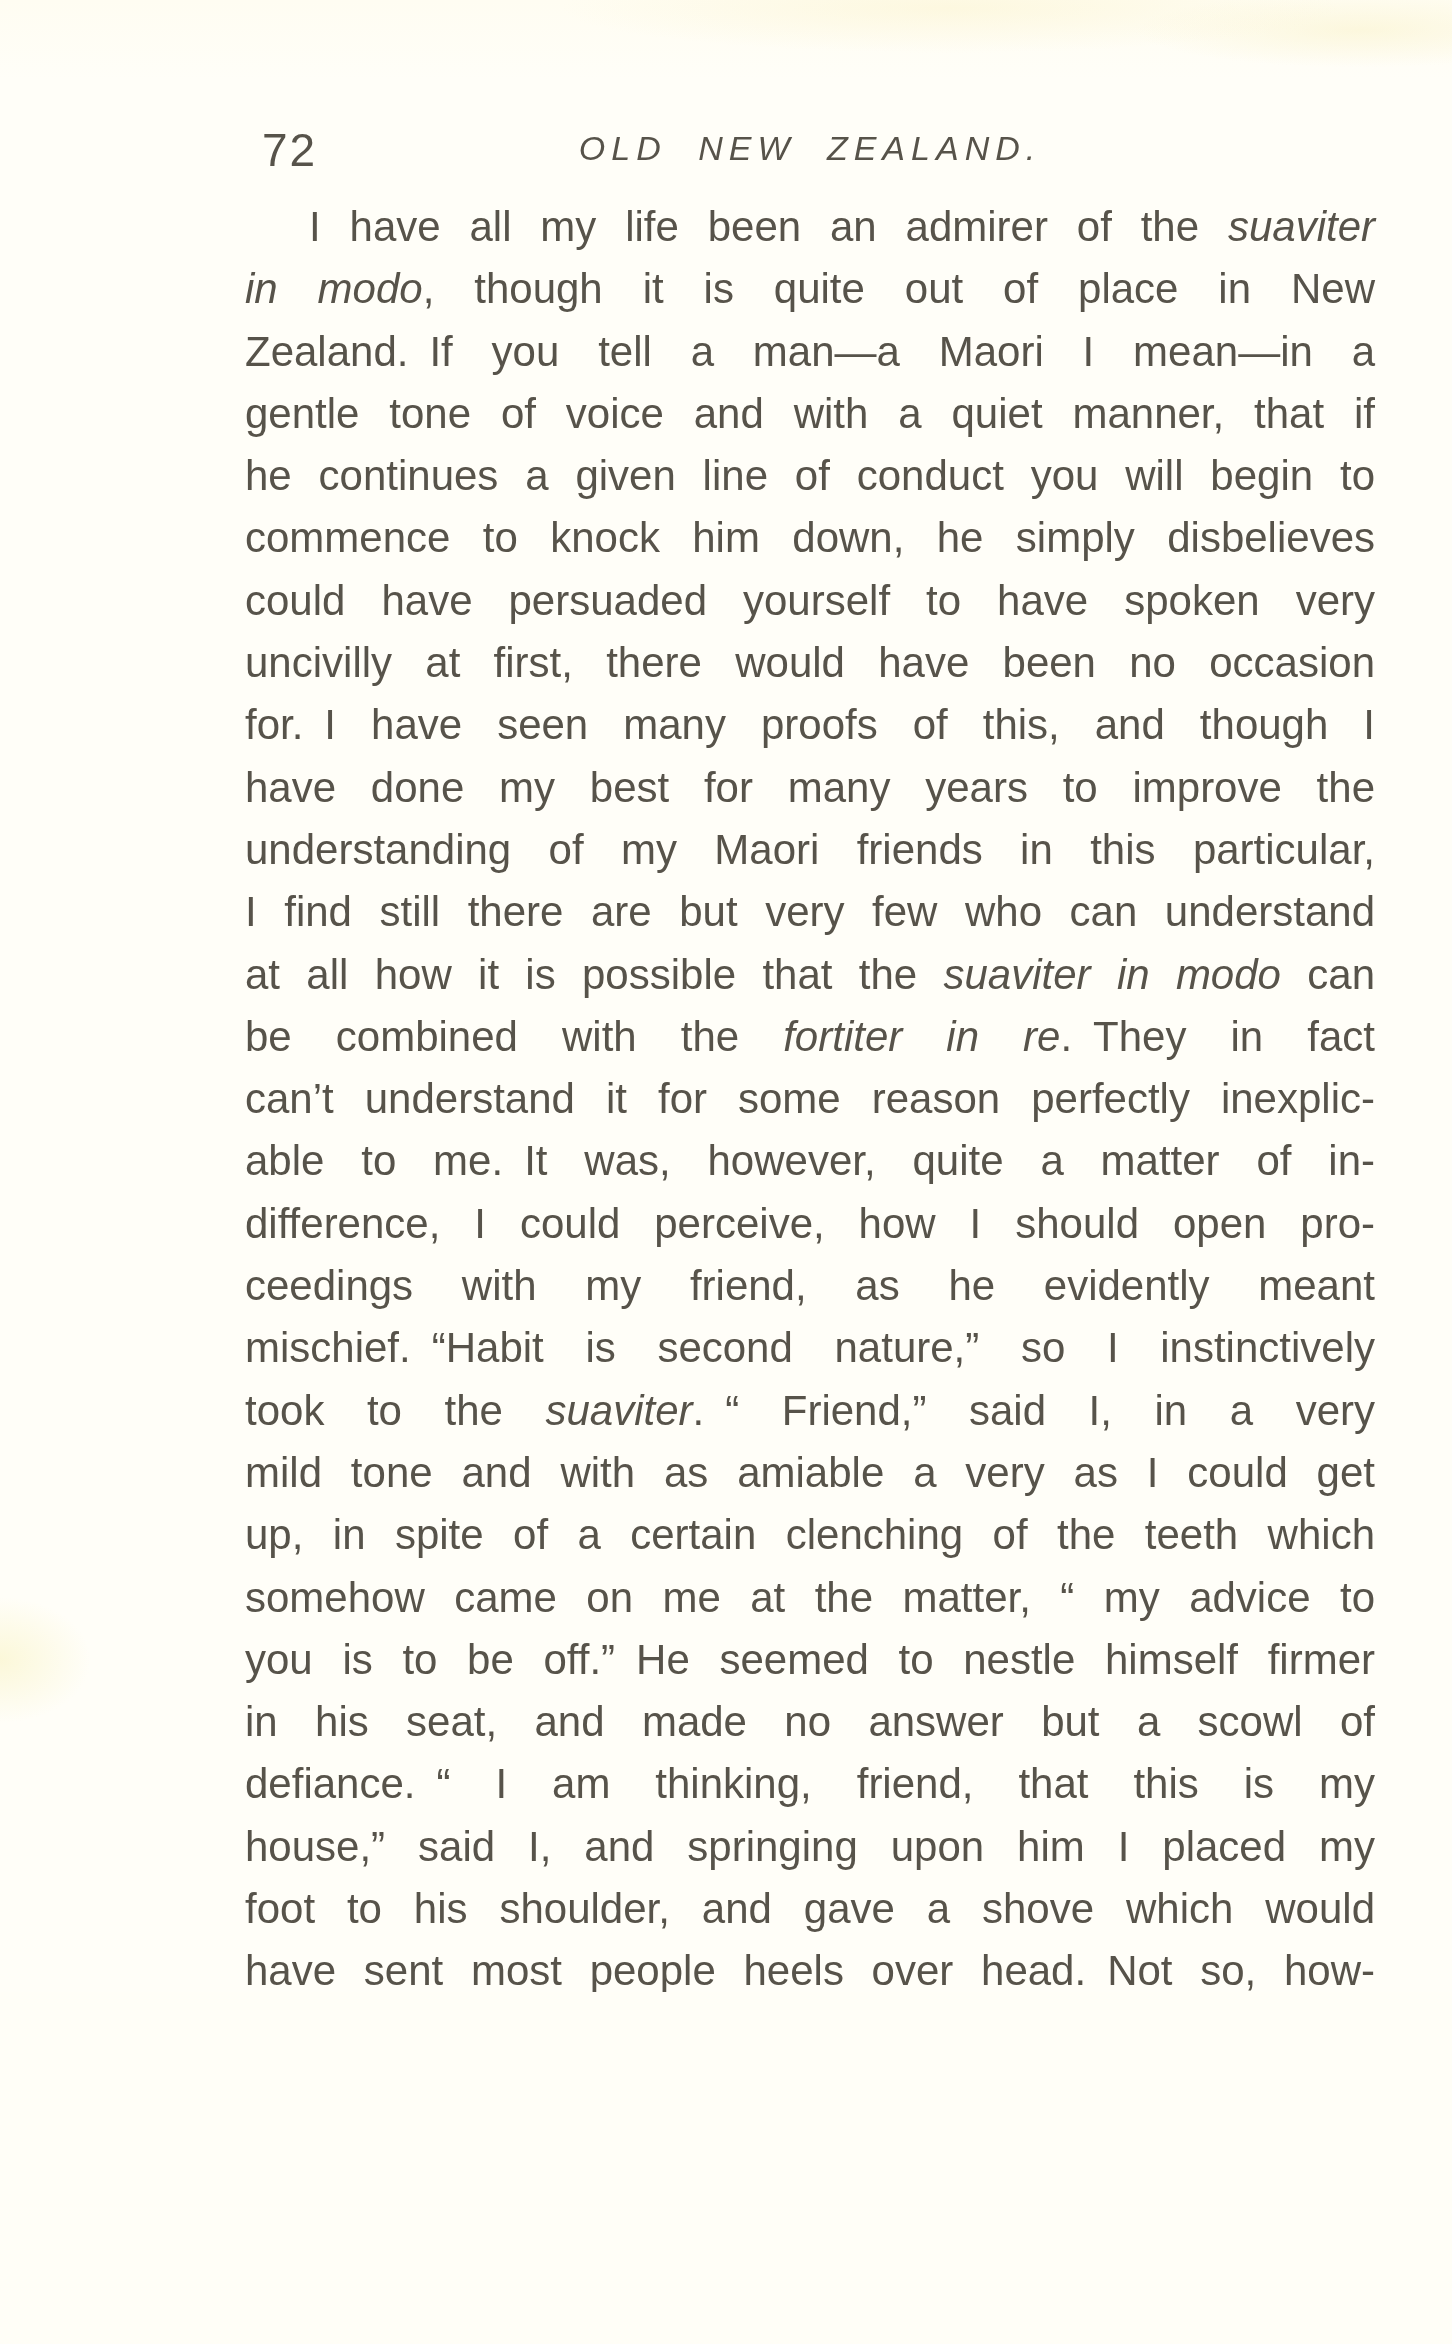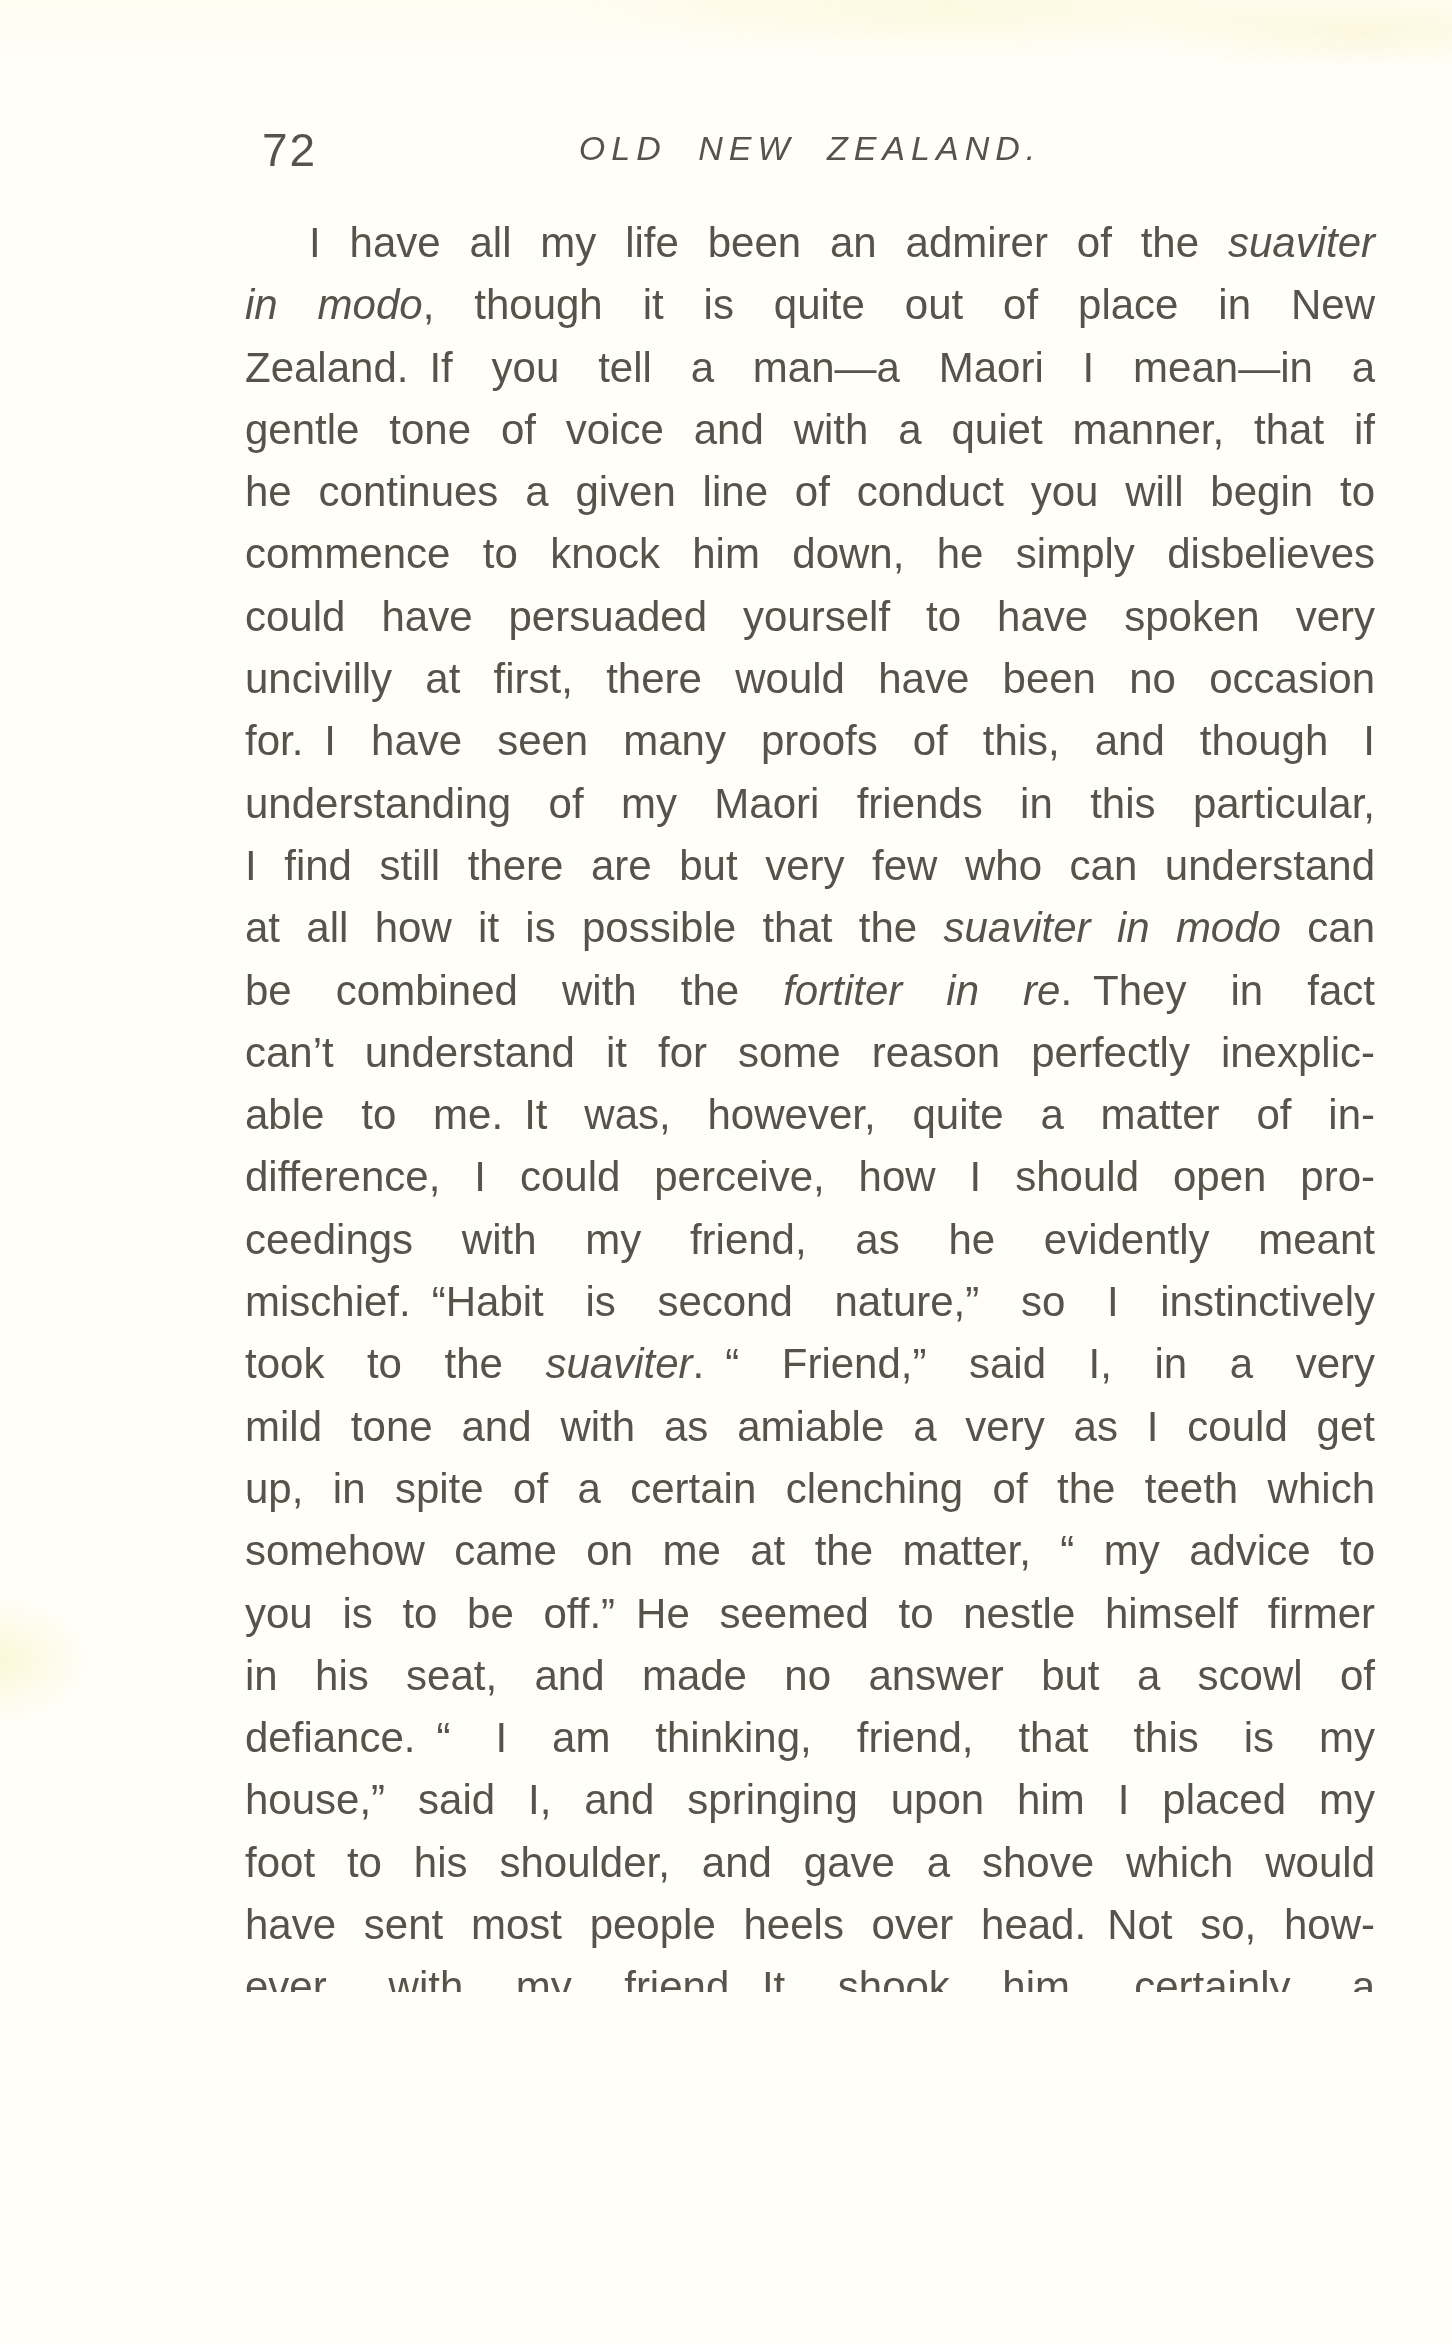--- a/index.html
+++ b/index.html
@@ -44,21 +44,20 @@
     font-size: 34px;
     letter-spacing: 6px;
     word-spacing: 16px;
   }
   .text-block {
     position: absolute;
     left: 245px;
     top: 196px;
     width: 1130px;
     font-size: 42px;
-    margin-top: 16px;
   }
   .line {
     height: 62.3px;
     line-height: 62.3px;
     text-align: justify;
     text-align-last: justify;
   }
   .line.indent {
     padding-left: 64px;
   }
@@ -75,20 +74,21 @@
   <div class="text-block">
       <div class="line indent"><span>I have all my life been an admirer of the </span><span class="it">suaviter</span></div>
       <div class="line"><span class="it">in modo</span><span>, though it is quite out of place in New</span></div>
       <div class="line"><span>Zealand. If you tell a man—a Maori I mean—in a</span></div>
       <div class="line"><span>gentle tone of voice and with a quiet manner, that if</span></div>
       <div class="line"><span>he continues a given line of conduct you will begin to</span></div>
       <div class="line"><span>commence to knock him down, he simply disbelieves</span></div>
       <div class="line"><span>could have persuaded yourself to have spoken very</span></div>
       <div class="line"><span>uncivilly at first, there would have been no occasion</span></div>
       <div class="line"><span>for. I have seen many proofs of this, and though I</span></div>
+      <div class="line"><span>have done my best for many years to improve the</span></div>
       <div class="line"><span>understanding of my Maori friends in this particular,</span></div>
       <div class="line"><span>I find still there are but very few who can understand</span></div>
       <div class="line"><span>at all how it is possible that the </span><span class="it">suaviter in modo</span><span> can</span></div>
       <div class="line"><span>be combined with the </span><span class="it">fortiter in re</span><span>. They in fact</span></div>
       <div class="line"><span>can’t understand it for some reason perfectly inexplic-</span></div>
       <div class="line"><span>able to me. It was, however, quite a matter of in-</span></div>
       <div class="line"><span>difference, I could perceive, how I should open pro-</span></div>
       <div class="line"><span>ceedings with my friend, as he evidently meant</span></div>
       <div class="line"><span>mischief. “Habit is second nature,” so I instinctively</span></div>
       <div class="line"><span>took to the </span><span class="it">suaviter</span><span>. “ Friend,” said I, in a very</span></div>

